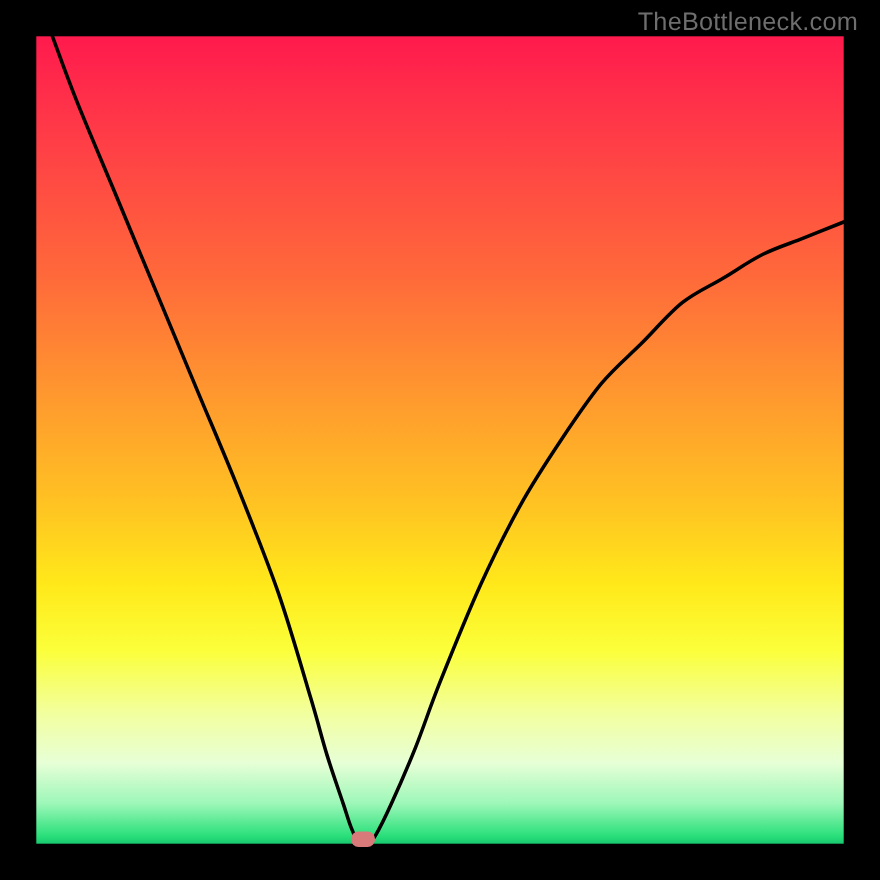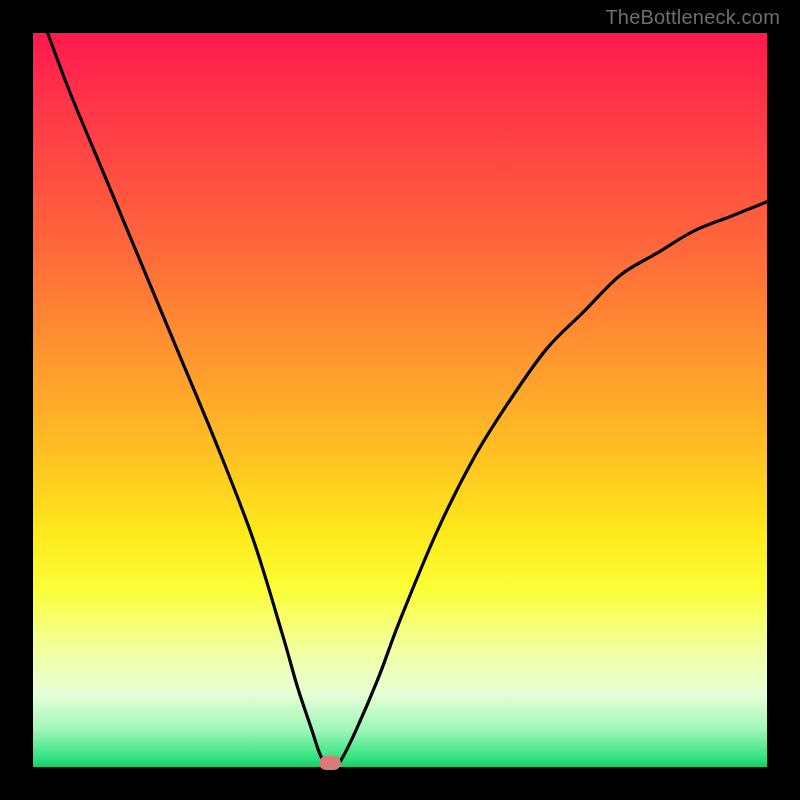--- a/index.html
+++ b/index.html
@@ -40,21 +40,21 @@
       #9df7b8 95%,
       #2be07b 99%,
       #18c96e 100%
     );
   }
   .watermark {
     position: absolute;
     top: 6px;
     right: 20px;
     color: #6e6e6e;
-    font-size: 20px;
+    font-size: 23px;
     letter-spacing: 0.2px;
     user-select: none;
   }
   svg.curve {
     position: absolute;
     left: 0;
     top: 0;
     width: 734px;
     height: 734px;
     overflow: visible;

